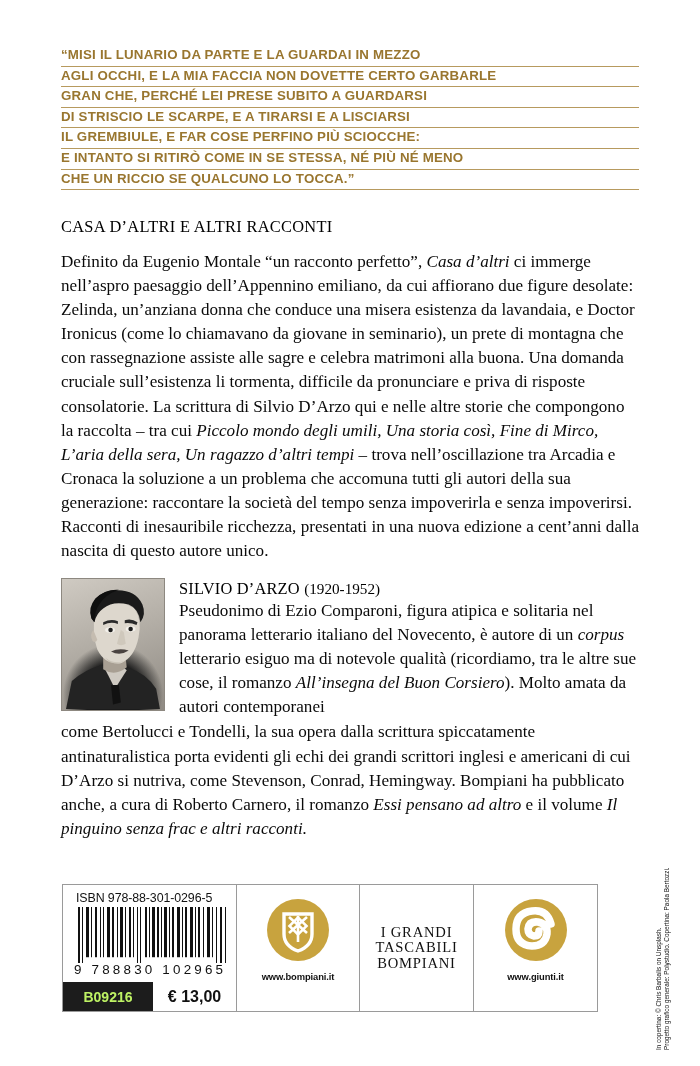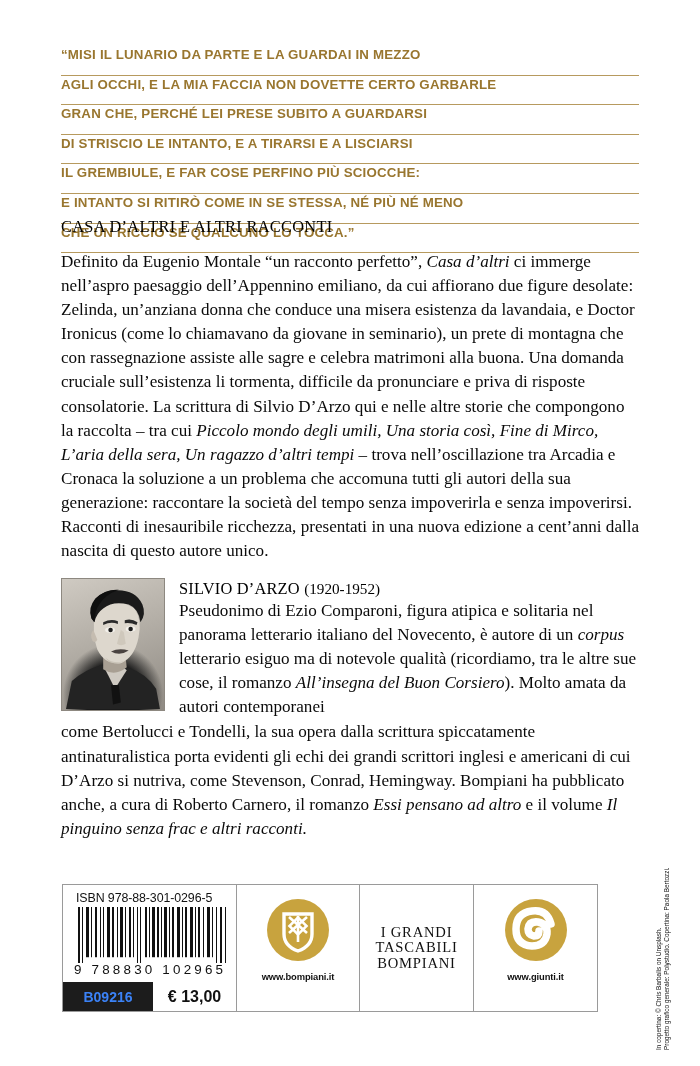--- a/index.html
+++ b/index.html
@@ -25,21 +25,21 @@
   .quote-line {
     font-family: "Liberation Sans", sans-serif;
     font-weight: bold;
     font-size: 13.3px;
     letter-spacing: 0.2px;
     line-height: 18.6px;
     color: #99762f;
     border-bottom: 1px solid #b79a5e;
     display: block;
     white-space: nowrap;
-    padding-bottom: 10px;
+    padding-bottom: 1px;
   }
 
   
   .body-block {
     position: absolute;
     left: 61px;
     top: 217px;
     width: 580px;
   }
   .book-title {
@@ -165,21 +165,21 @@
   }
   .price-row {
     display: flex;
     width: 100%;
     margin-top: 5px;
     height: 30px;
     align-items: stretch;
   }
   .code-box {
     background: #1c1c1c;
-    color: #3b82f6;
+    color: #bef264;
     font-family: "Liberation Sans", sans-serif;
     font-weight: bold;
     font-size: 14px;
     display: flex;
     align-items: center;
     justify-content: center;
     width: 90px;
   }
   .price-box {
     flex: 1;
@@ -236,21 +236,21 @@
     white-space: nowrap;
   }
 </style>
 </head>
 <body>
 
 <div class="quote-block">
   <span class="quote-line">“MISI IL LUNARIO DA PARTE E LA GUARDAI IN MEZZO</span>
   <span class="quote-line">AGLI OCCHI, E LA MIA FACCIA NON DOVETTE CERTO GARBARLE</span>
   <span class="quote-line">GRAN CHE, PERCHÉ LEI PRESE SUBITO A GUARDARSI</span>
-  <span class="quote-line">DI STRISCIO LE INTANTO, E A TIRARSI E A LISCIARSI</span>
+  <span class="quote-line">DI STRISCIO LE SCARPE, E A TIRARSI E A LISCIARSI</span>
   <span class="quote-line">IL GREMBIULE, E FAR COSE PERFINO PIÙ SCIOCCHE:</span>
   <span class="quote-line">E INTANTO SI RITIRÒ COME IN SE STESSA, NÉ PIÙ NÉ MENO</span>
   <span class="quote-line">CHE UN RICCIO SE QUALCUNO LO TOCCA.”</span>
 </div>
 
 <div class="body-block">
   <div class="book-title">CASA D’ALTRI E ALTRI RACCONTI</div>
   <div class="body-text">Definito da Eugenio Montale “un racconto perfetto”, <i>Casa d’altri</i> ci immerge nell’aspro paesaggio dell’Appennino emiliano, da cui affiorano due figure desolate: Zelinda, un’anziana donna che conduce una misera esistenza da lavandaia, e Doctor Ironicus (come lo chiamavano da giovane in seminario), un prete di montagna che con rassegnazione assiste alle sagre e celebra matrimoni alla buona. Una domanda cruciale sull’esistenza li tormenta, difficile da pronunciare e priva di risposte consolatorie. La scrittura di Silvio D’Arzo qui e nelle altre storie che compongono la raccolta – tra cui <i>Piccolo mondo degli umili, Una storia così, Fine di Mirco, L’aria della sera, Un ragazzo d’altri tempi</i> – trova nell’oscillazione tra Arcadia e Cronaca la soluzione a un problema che accomuna tutti gli autori della sua generazione: raccontare la società del tempo senza impoverirla e senza impoverirsi. Racconti di inesauribile ricchezza, presentati in una nuova edizione a cent’anni dalla nascita di questo autore unico.</div>
 </div>
 

